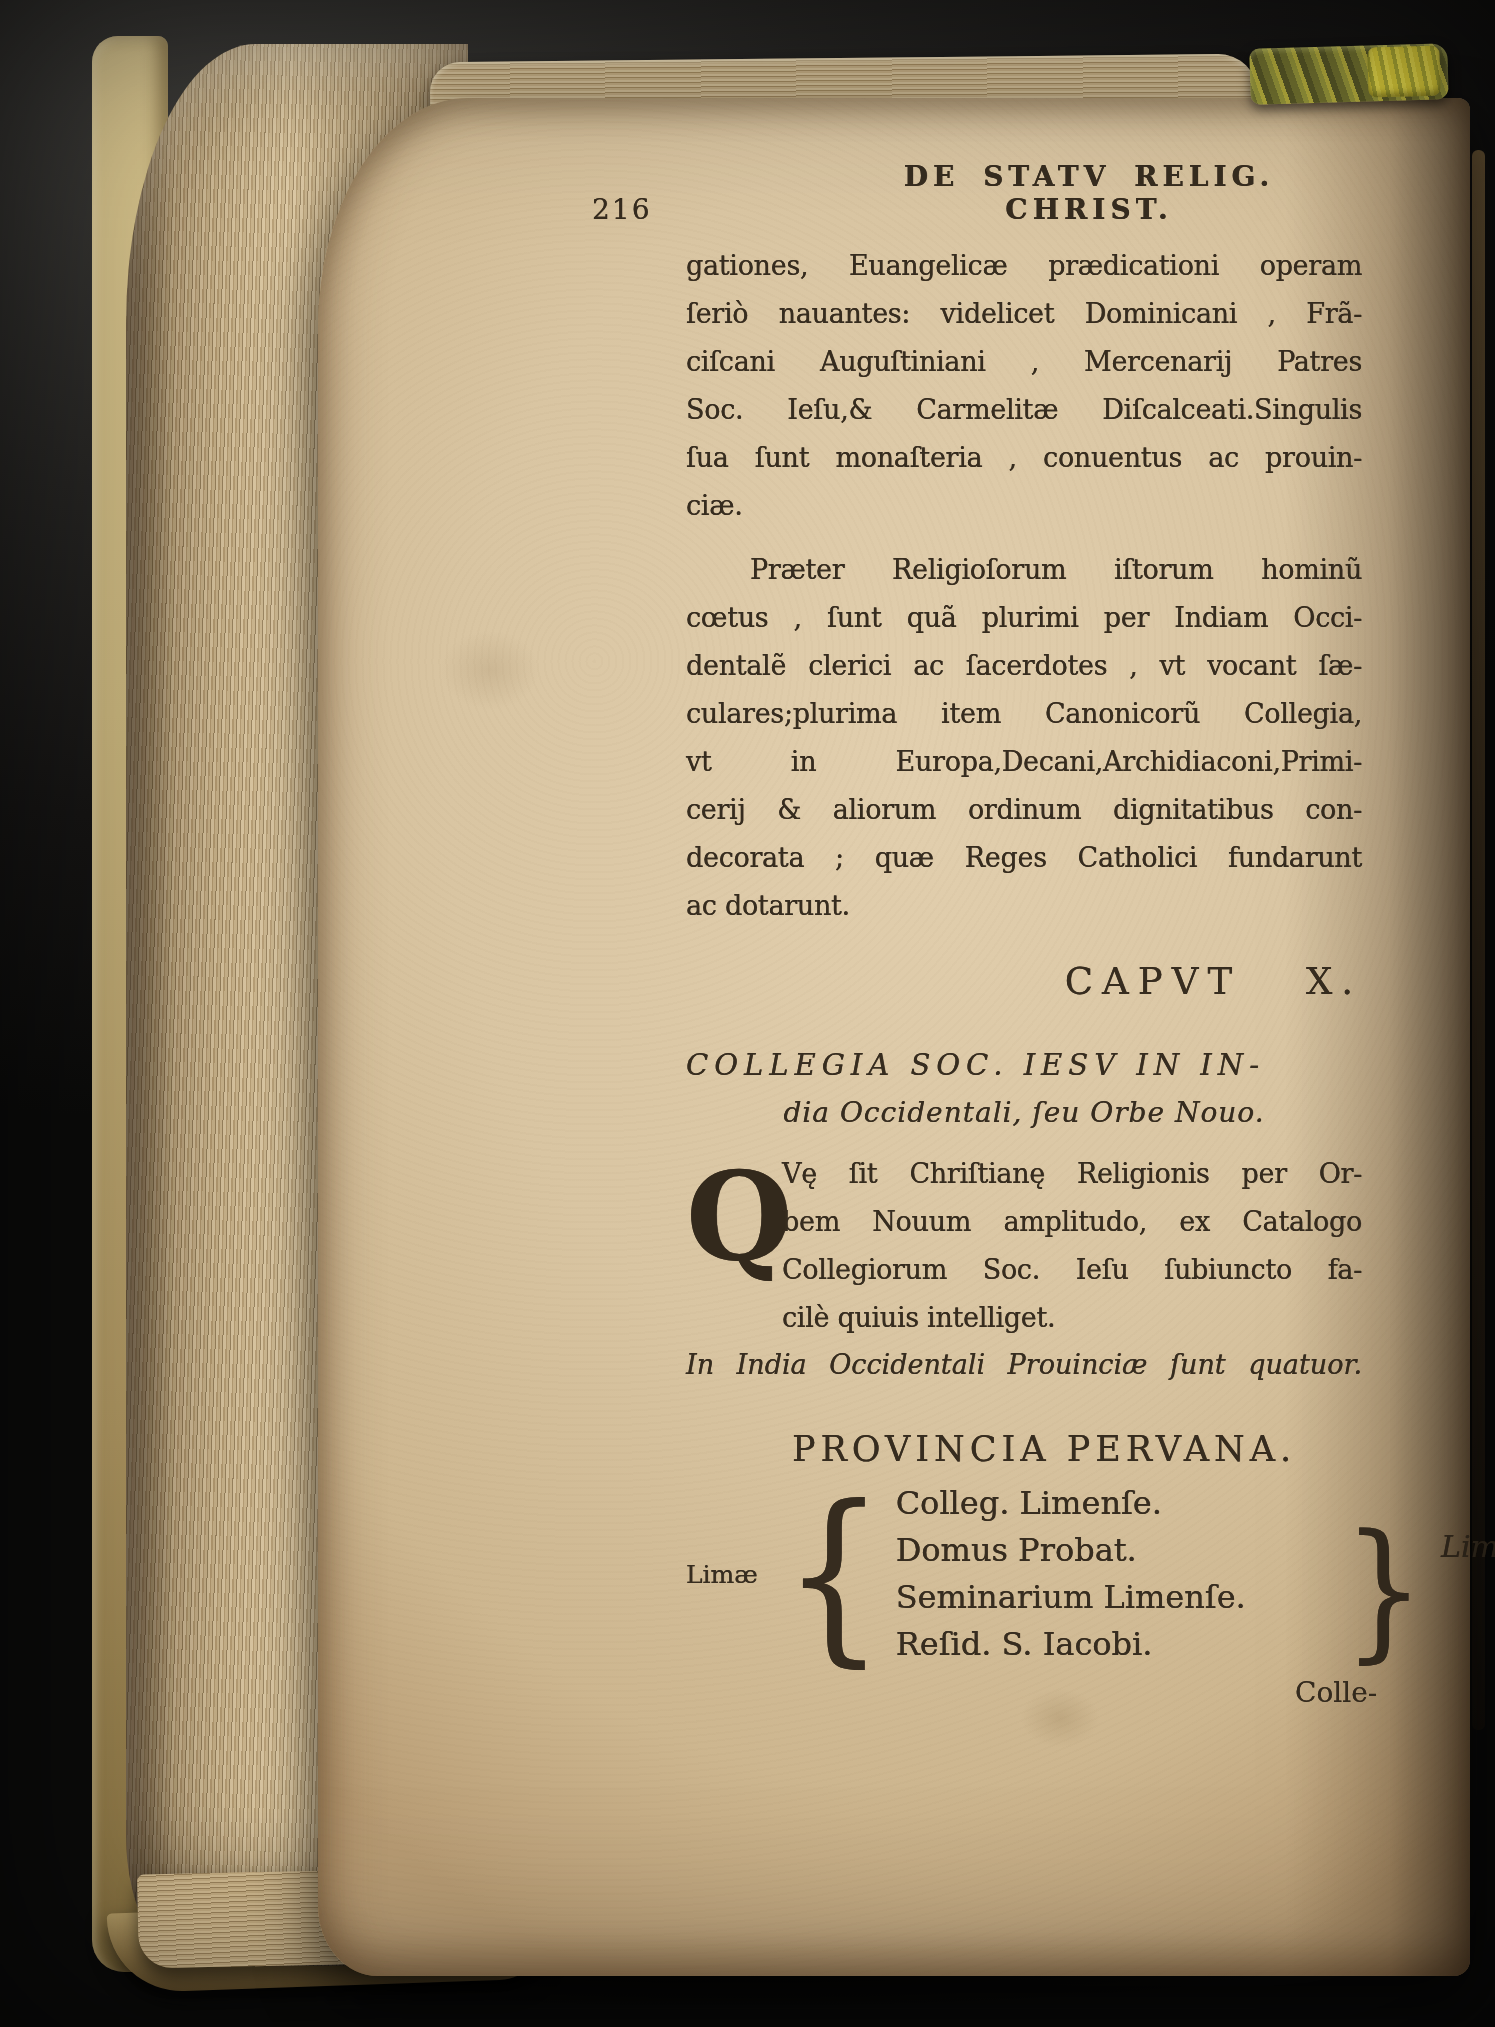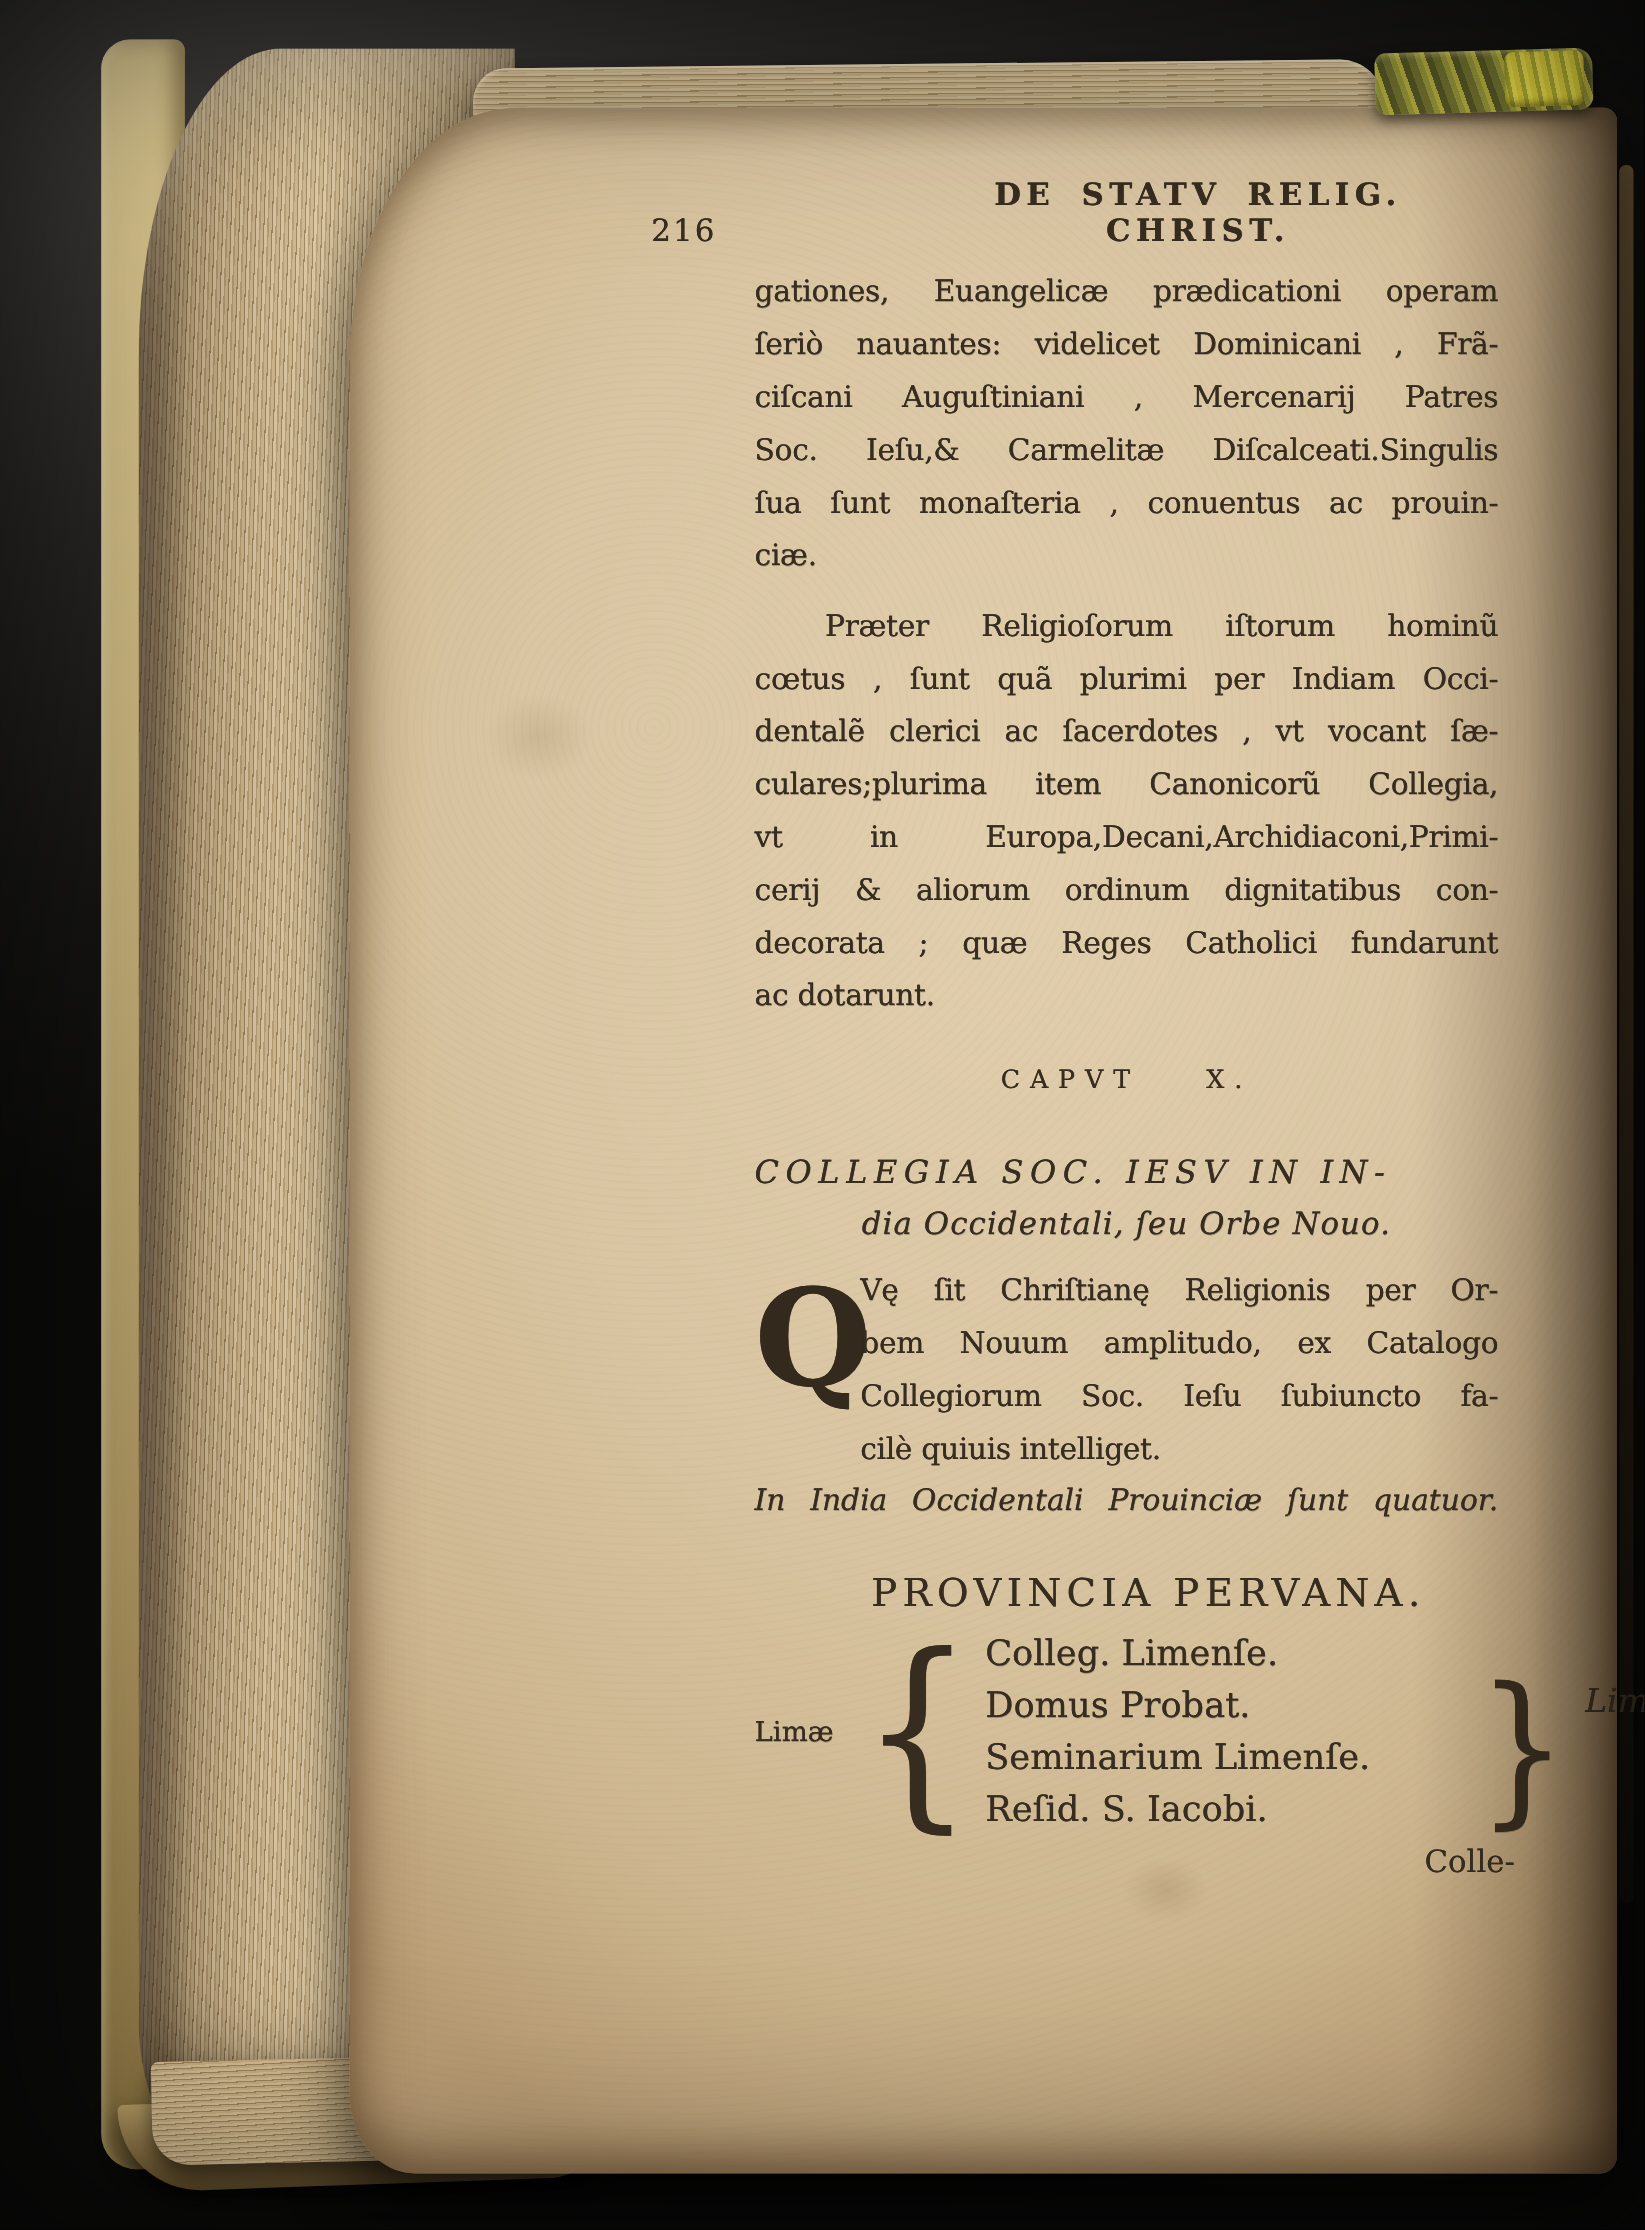--- a/index.html
+++ b/index.html
@@ -68,22 +68,22 @@
     color:#362c1f;text-shadow:0 0 0.6px rgba(50,38,25,0.8), 0.4px 0.4px 0.6px rgba(50,38,25,0.3);}
   .header-row{display:flex;align-items:flex-end;height:48px;margin-left:-94px;}
   .pagenum{width:94px;font-size:28px;letter-spacing:2px;}
   .runtitle{flex:1;text-align:center;font-size:28px;letter-spacing:5px;word-spacing:9px;padding-left:130px;font-weight:bold;}
   .para{margin-top:16px;}
   .para.p2{}
   .line{height:48px;line-height:48px;font-size:27px;letter-spacing:-0.3px;
     text-align:justify;text-align-last:justify;}
   .line.end{text-align-last:left;}
   .line.indent{text-indent:64px;}
-  .caput{margin-top:28px;height:48px;line-height:48px;text-align:center;
-    font-size:23px;letter-spacing:9px;word-spacing:44px;}
+  .caput{margin-top:28px;height:48px;line-height:48px;text-align:right;
+    font-size:37px;letter-spacing:9px;word-spacing:44px;}
   .sec1{margin-top:34px;line-height:50px;text-align:left;font-style:italic;
     font-size:29px;letter-spacing:6px;}
   .sec2{line-height:46px;text-align:center;font-style:italic;font-size:28px;letter-spacing:1px;}
   .qpara{margin-top:14px;}
   .dropcap{float:left;width:96px;height:150px;font-size:122px;line-height:132px;
     font-weight:bold;color:#33291c;}
   .note{clear:both;font-style:italic;font-size:27px;line-height:46px;
     text-align:justify;text-align-last:justify;}
   .province{margin-top:36px;line-height:50px;text-align:center;font-size:35px;
     letter-spacing:5px;padding-left:40px;}

